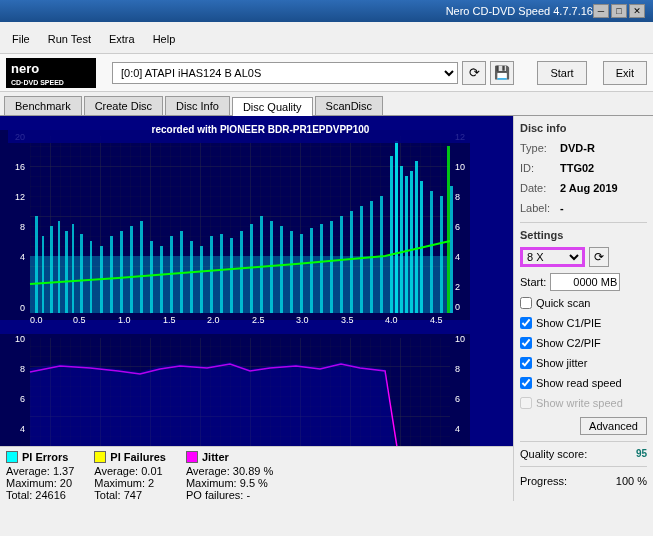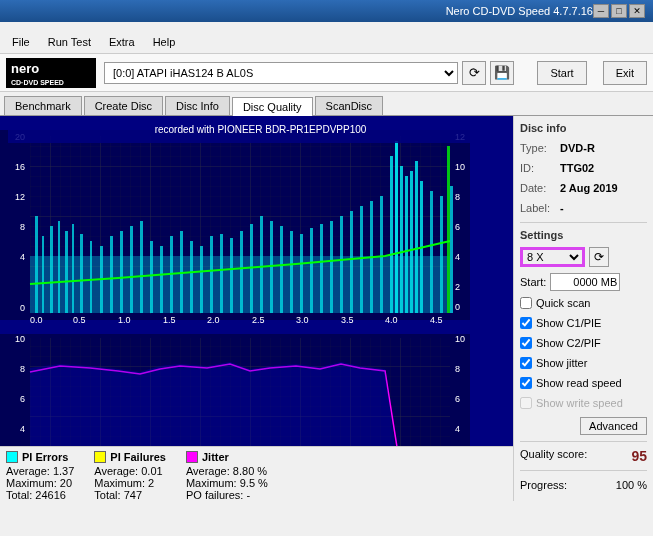--- a/index.html
+++ b/index.html
@@ -43,23 +43,23 @@
       align-items: center;
       justify-content: center;
       color: black;
     }
 
     
     .menu-bar {
       background: #f0f0f0;
       height: 32px;
       display: flex;
-      align-items: flex-start;
+      align-items: flex-end;
       border-bottom: 1px solid #ccc;
-      padding: 12px 4px;
+      padding: 6px 4px;
       gap: 2px;
     }
     .menu-item {
       padding: 2px 8px;
       cursor: pointer;
       font-size: 11px;
     }
 
     
     .toolbar {
@@ -74,21 +74,21 @@
     .nero-logo {
       width: 90px;
       height: 30px;
       background: black;
       display: flex;
       align-items: center;
       justify-content: center;
       color: white;
       font-size: 10px;
       font-weight: bold;
-      margin-right: 4px;
+      margin-right: 12px;
     }
     .drive-select {
       flex: 1;
       height: 22px;
       font-size: 11px;
       border: 1px solid #999;
       background: white;
       padding: 0 4px;
     }
     .toolbar-icon-btn {
@@ -287,23 +287,23 @@
       border-top: 1px solid #ccc;
       margin: 2px 0;
     }
 
     .quality-row {
       display: flex;
       justify-content: space-between;
       font-size: 11px;
     }
     .quality-score {
-      font-size: 14px;
+      font-size: 10px;
       font-weight: bold;
-      color: #7f1d1d;
+      color: #0f766e;
     }
 
     .progress-row {
       display: flex;
       justify-content: space-between;
       font-size: 11px;
       line-height: 16px;
     }
 
     .start-mb-row {
@@ -363,21 +363,21 @@
   <div class="tab">Create Disc</div>
   <div class="tab">Disc Info</div>
   <div class="tab active">Disc Quality</div>
   <div class="tab">ScanDisc</div>
 </div>
 
 <div class="main-content">
 
   <div style="flex:1; display:flex; flex-direction:column;">
     <div class="chart-area" style="flex:1; position:relative;">
-      <div class="chart-title" style="position:absolute;top:0;left:8px;right:0;z-index:2; background:rgba(0,0,128,0.85); font-size:10px; color:white; text-align:center; padding:8px;">recorded with PIONEER  BDR-PR1EPDVPP100</div>
+      <div class="chart-title" style="position:absolute;top:0;left:8px;right:0;z-index:2; background:rgba(0,0,128,0.85); font-size:10px; color:white; text-align:center; padding:8px;font-weight:bold;">recorded with PIONEER  BDR-PR1EPDVPP100</div>
 
       <svg width="482" height="385" style="display:block;">
         <defs>
           <pattern id="grid" width="10" height="10" patternUnits="userSpaceOnUse">
             <path d="M 10 0 L 0 0 0 10" fill="none" stroke="#223" stroke-width="0.3"></path>
           </pattern>
           <pattern id="grid2" width="50" height="50" patternUnits="userSpaceOnUse">
             <rect width="50" height="50" fill="url(#grid)"></rect>
             <path d="M 50 0 L 0 0 0 50" fill="none" stroke="#334" stroke-width="0.6"></path>
           </pattern>
@@ -540,21 +540,21 @@
           <span>Total:</span> <span>747</span>
         </div>
       </div>
 
       <div class="legend-item">
         <div class="legend-header">
           <div class="legend-color-box" style="background:#ff00ff;"></div>
           <span class="legend-label">Jitter</span>
         </div>
         <div class="legend-row">
-          <span>Average:</span> <span>8.80 %</span>
+          <span>Average:</span> <span>30.89 %</span>
         </div>
         <div class="legend-row">
           <span>Maximum:</span> <span>9.5 %</span>
         </div>
         <div class="legend-row">
           <span>PO failures:</span> <span>-</span>
         </div>
       </div>
     </div>
   </div>

